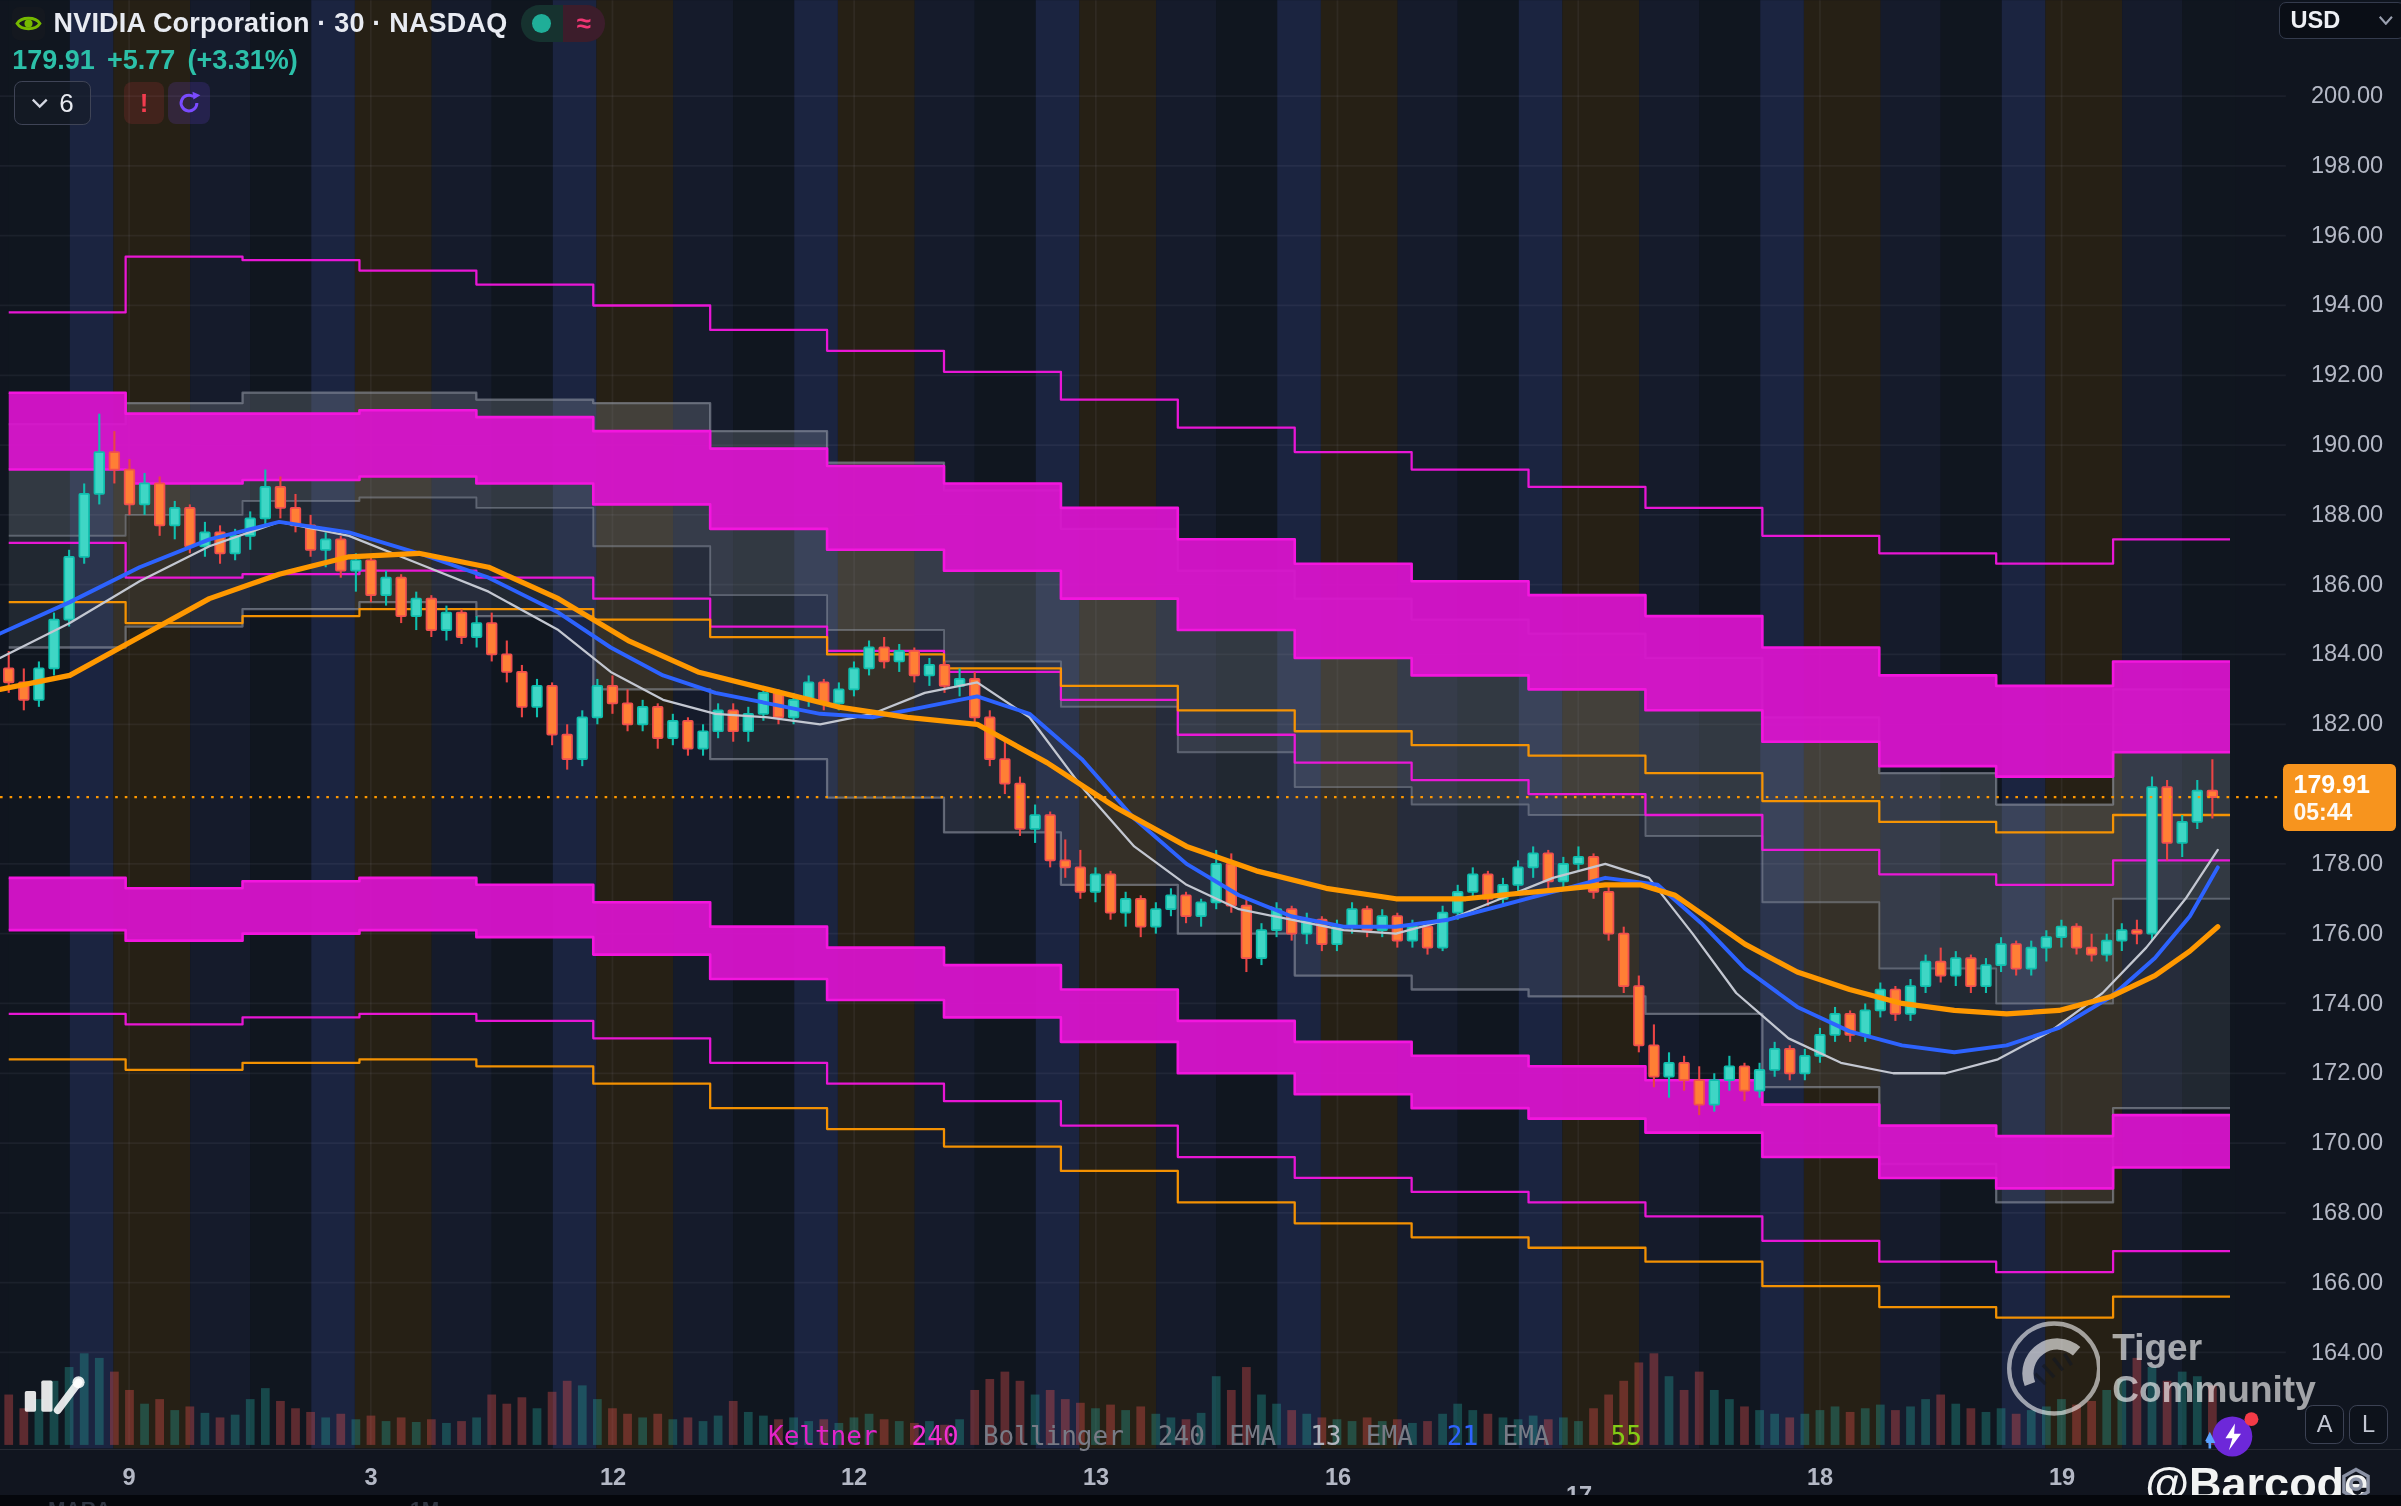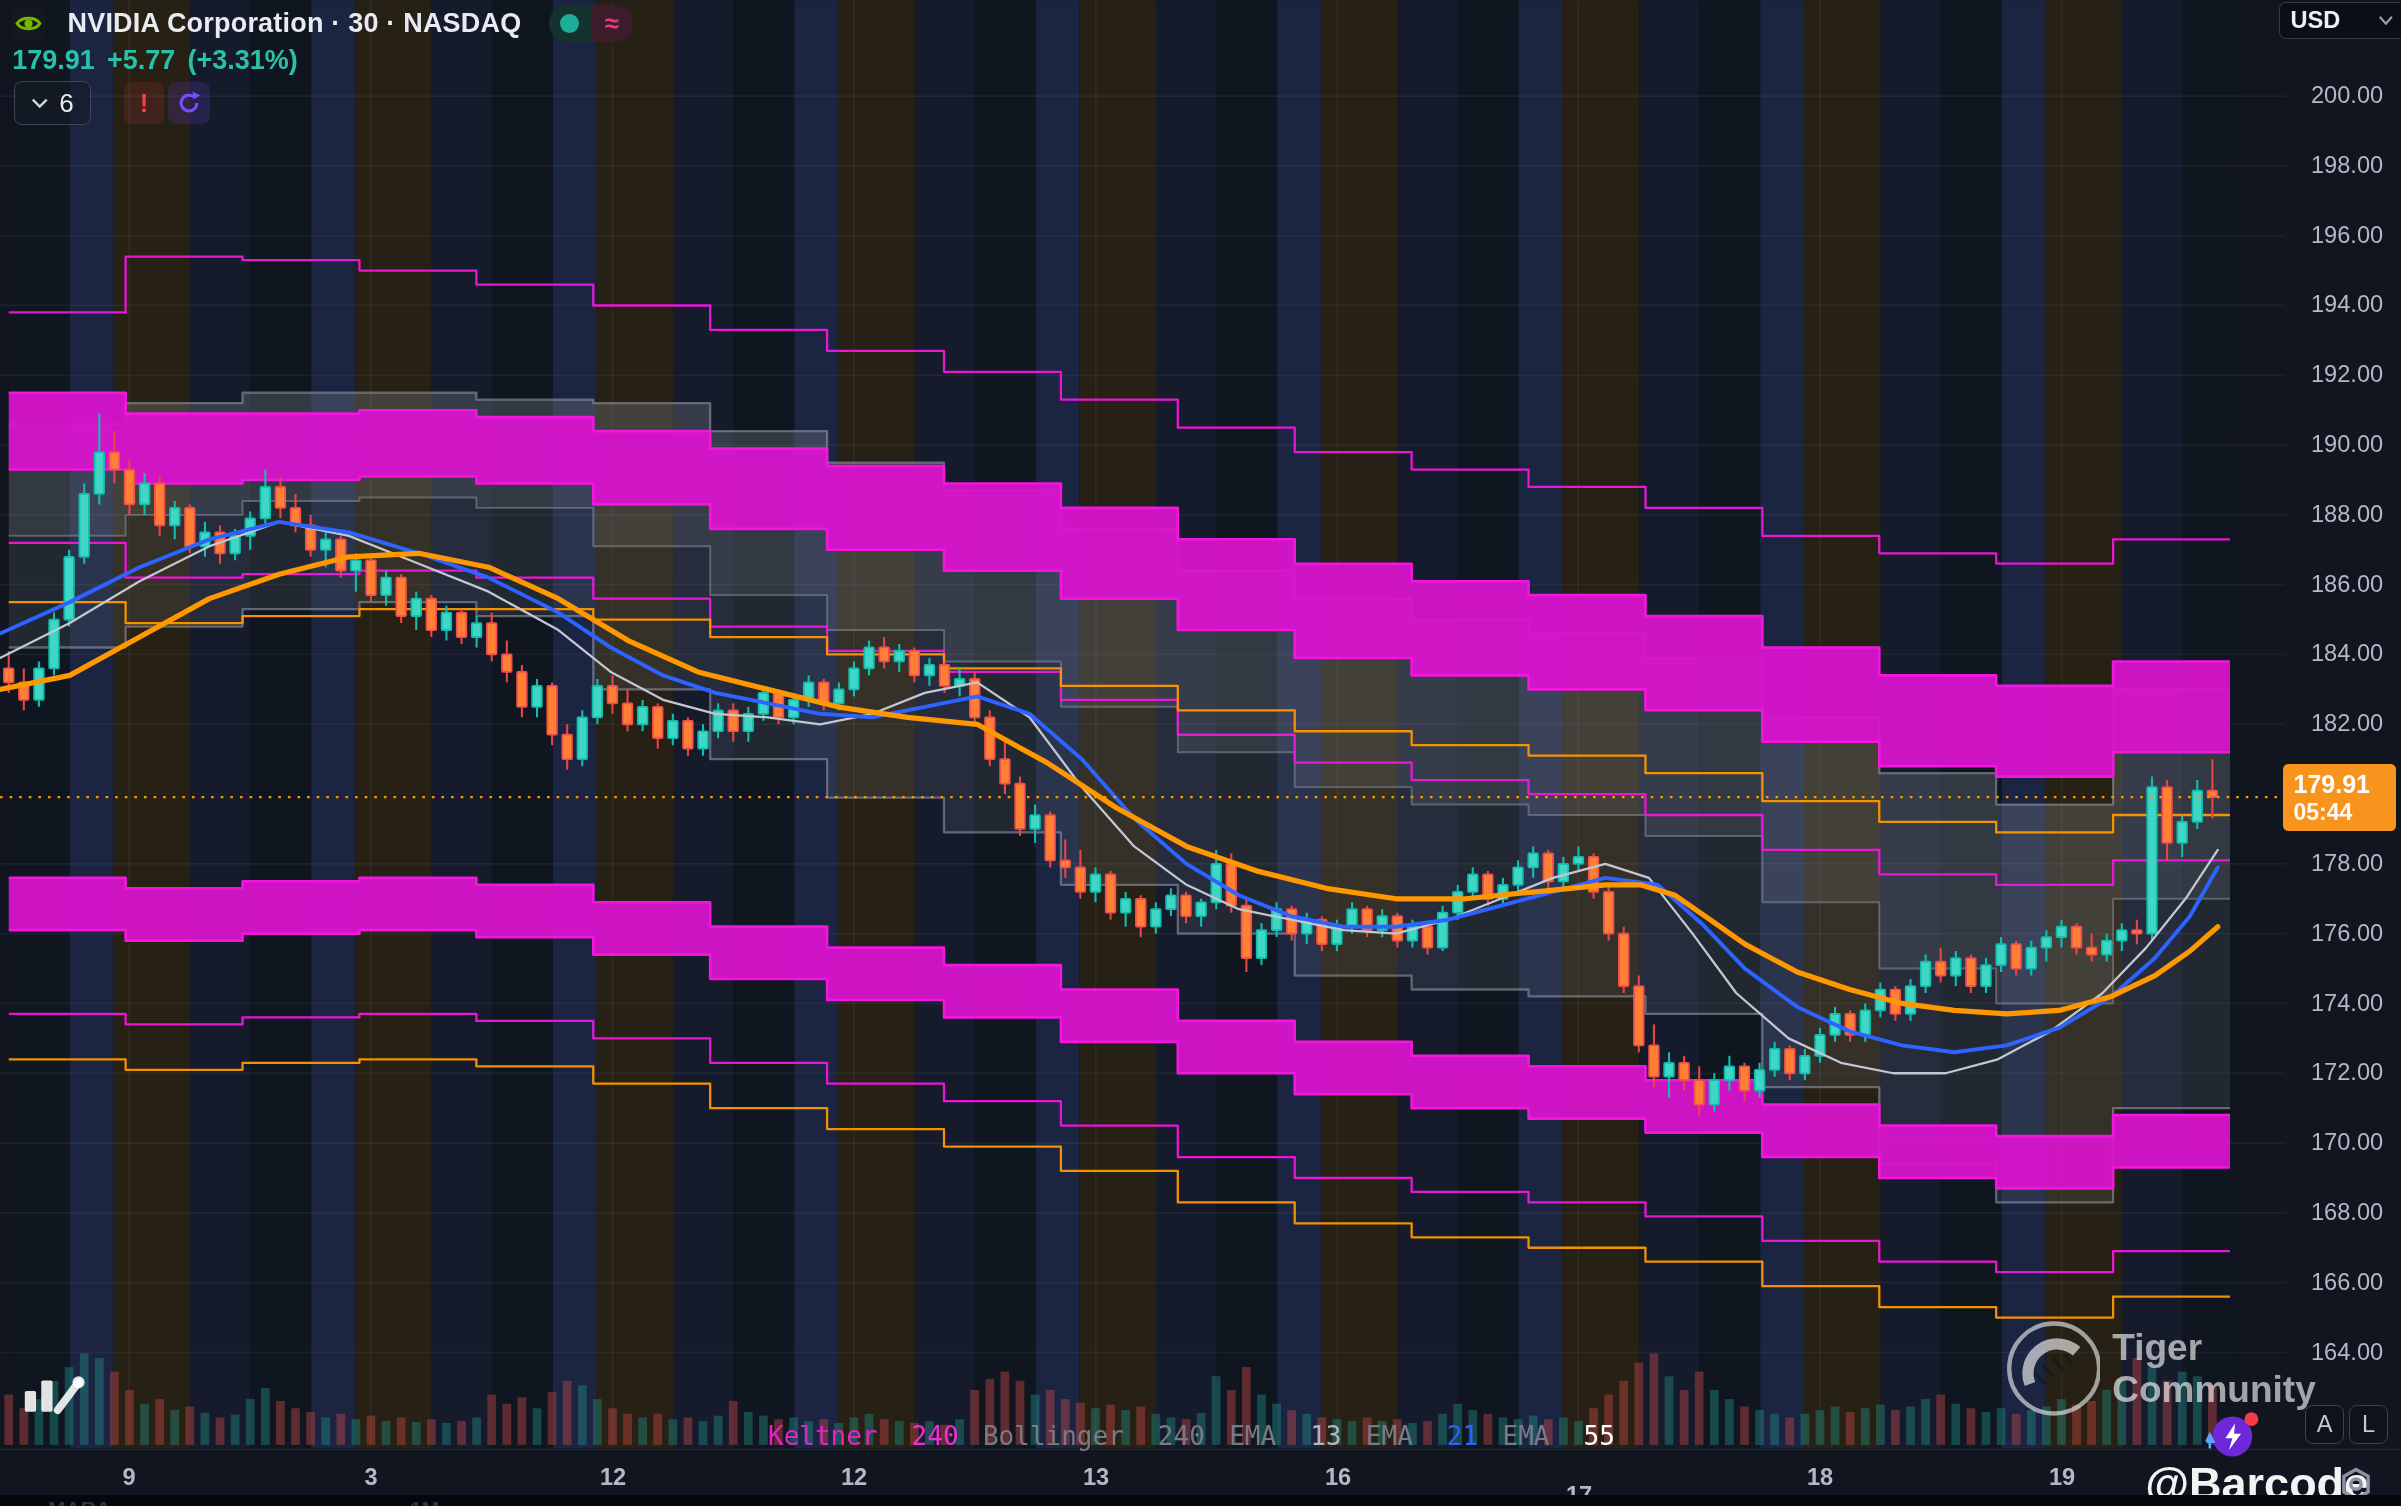--- a/index.html
+++ b/index.html
@@ -1,21 +1,21 @@
 <!DOCTYPE html>
 <html style="font-size:14px"><head>
 <meta charset="utf-8">
 <style>
   html,body{margin:0;padding:0;background:#0b0f17;}
   .app{position:relative;width:2401px;height:1507px;overflow:hidden;background:#0e131d;
        font-family:"Liberation Sans",sans-serif;}
   svg#chart{position:absolute;left:0;top:0;}
   .hud{position:absolute;z-index:5;}
   
-  .title-row{left:10.5px;top:5.2px;display:flex;align-items:center;gap:22px;}
+  .title-row{left:10.5px;top:5.2px;display:flex;align-items:center;gap:8px;}
   .symbol-title{font-size:27px;font-weight:700;color:#e8ebf2;letter-spacing:0.2px;}
   .badge-pill{display:flex;height:37px;border-radius:18.3px;overflow:hidden;margin-left:5.2px;}
   .badge-half{width:42px;display:flex;align-items:center;justify-content:center;}
   .badge-dot{width:19px;height:19px;border-radius:50%;background:#1fae98;}
   .badge-approx{color:#f23674;font-size:26px;font-weight:800;}
   .price-row{left:12.2px;top:45px;display:flex;gap:12.2px;font-size:27px;font-weight:600;color:#2cc0a9;}
   .ctrl-row{left:14px;top:81px;display:flex;gap:33px;align-items:center;}
   .ind-btn{display:flex;align-items:center;gap:10.5px;justify-content:center;width:75px;height:42px;
            border:1.7px solid #3f4456;border-radius:7.9px;background:rgba(22,27,38,.65);
            color:#e8eaf0;font-size:26px;}
@@ -712,21 +712,21 @@
       <span class="item">
         <span style="color: rgb(120, 123, 134);">EMA</span>
         <span style="color: rgb(178, 181, 190);">13</span>
       </span>
       <span class="item">
         <span style="color: rgb(120, 123, 134);">EMA</span>
         <span style="color: rgb(46, 98, 255);">21</span>
       </span>
       <span class="item">
         <span style="color: rgb(120, 123, 134);">EMA</span>
-        <span style="color: #ffffff;">55</span>
+        <span style="color: #84cc16; margin-left: 27px;">55</span>
       </span>
     </div>
 
   <div class="hud tiger-wm">
     <svg width="101" height="101" viewBox="0 0 111.062 116">
       <circle cx="58" cy="58" r="52" fill="none" stroke="rgba(255,255,255,.8)" stroke-width="5"></circle>
       <path d="M30 76 A34 34 0 0 1 84 38" fill="none" stroke="rgba(255,255,255,.85)" stroke-width="13"></path>
       <g stroke="rgba(20,24,34,.9)" stroke-width="4">
         <line x1="36" y1="64" x2="48" y2="76"></line>
           <line x1="45" y1="54" x2="58" y2="68"></line>

